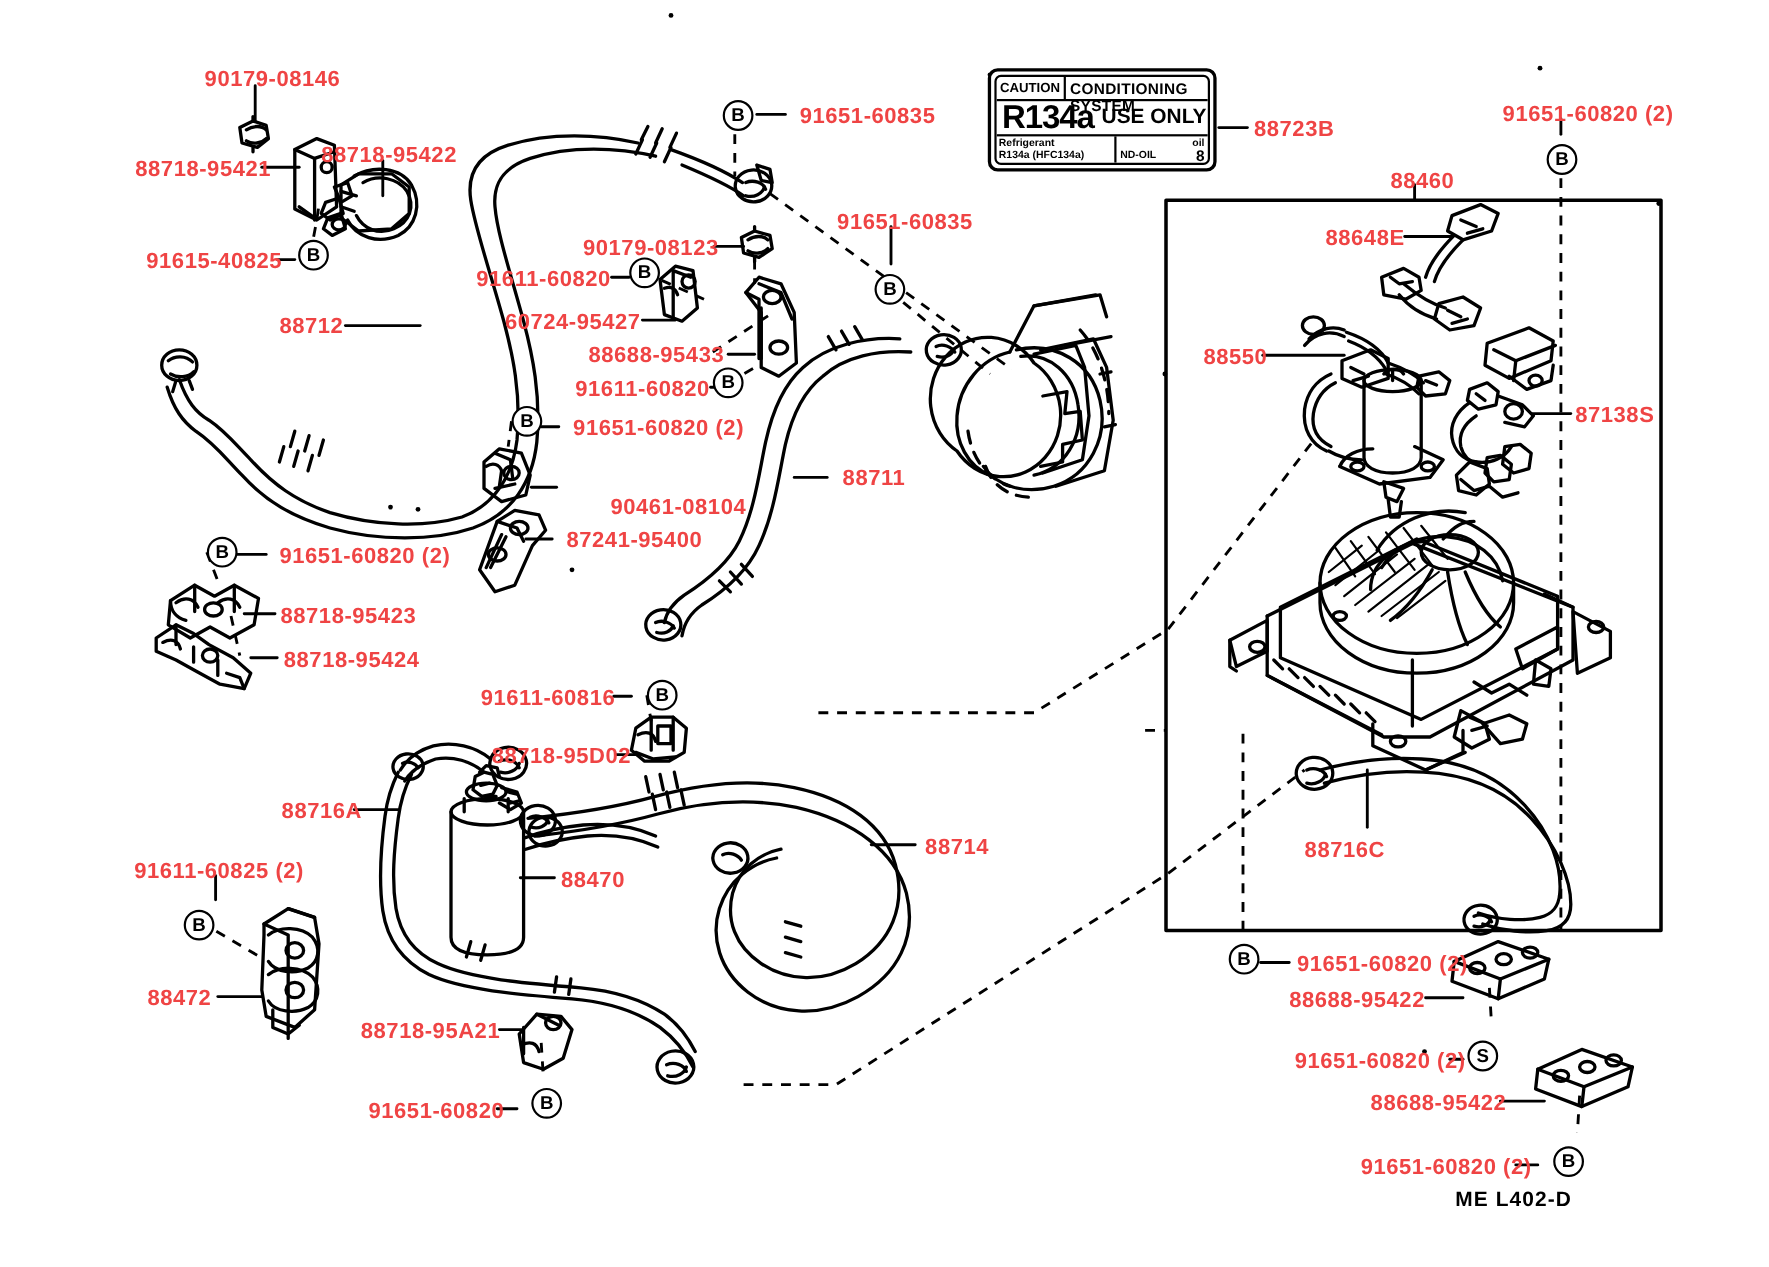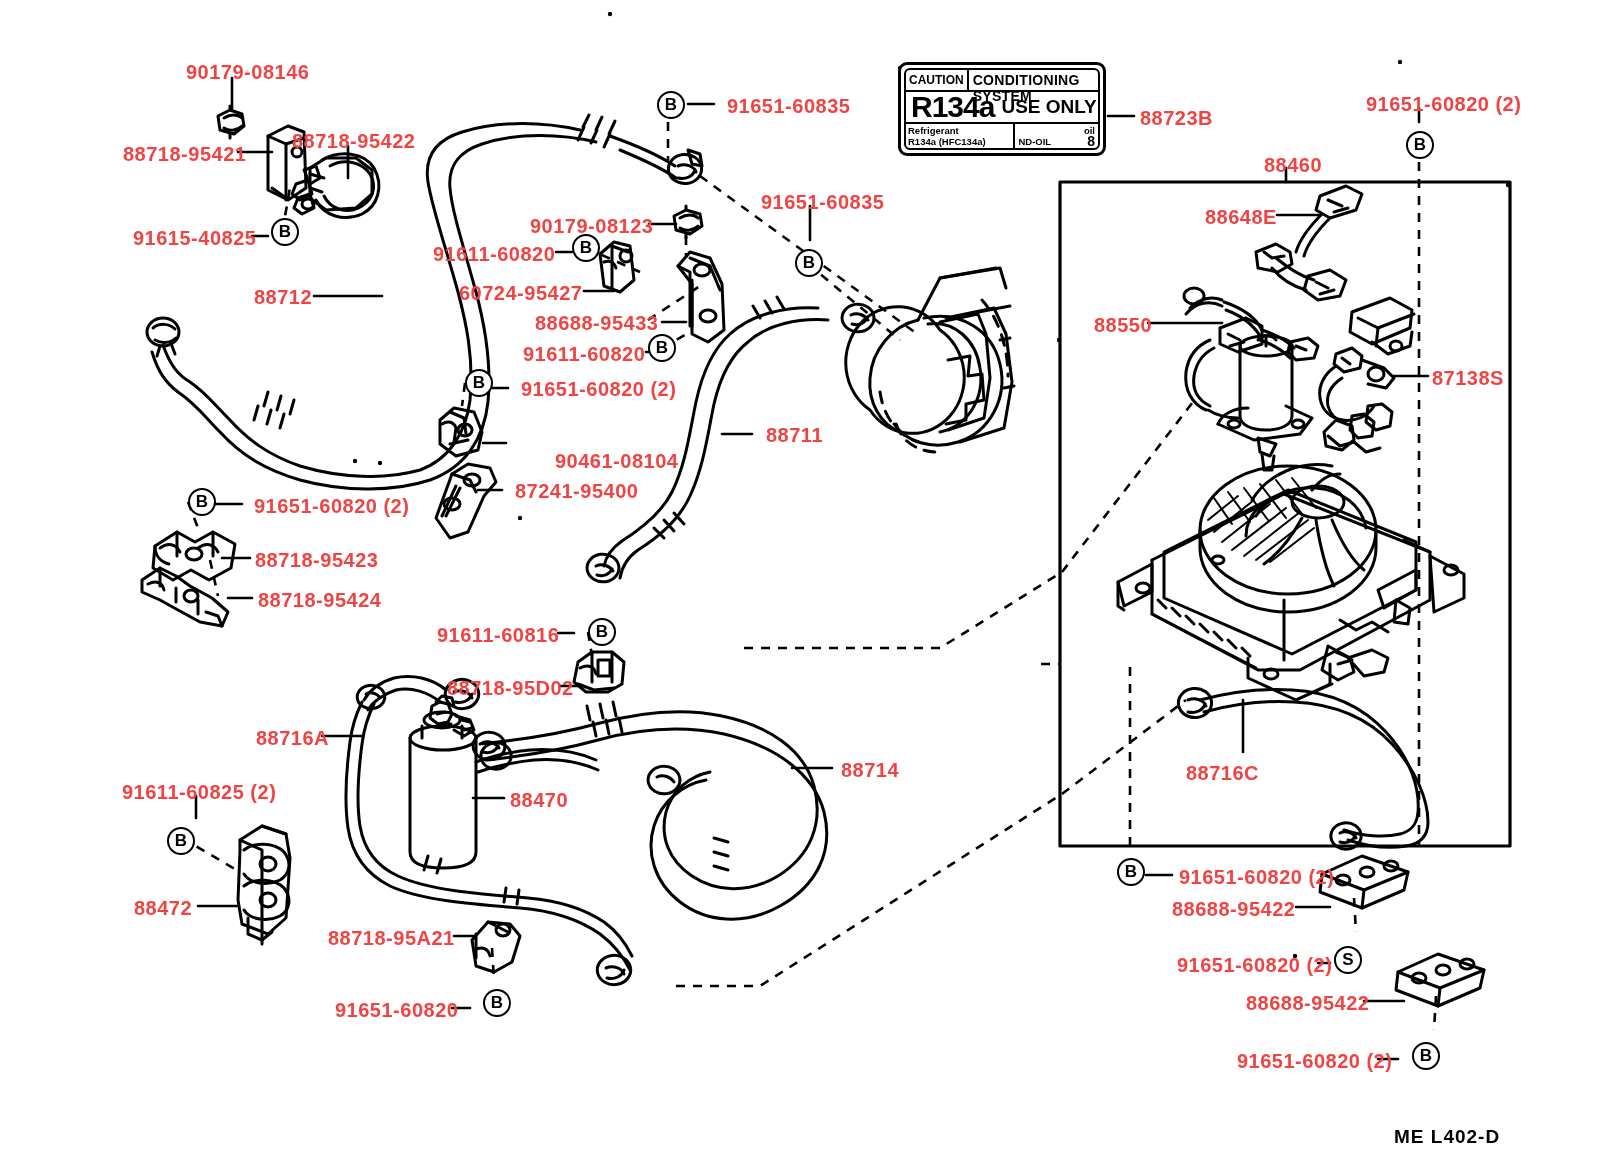--- a/index.html
+++ b/index.html
@@ -528,15 +528,15 @@
       <div class="bubble" style="left: 1406px; top: 131px;">B</div>
       <div class="bubble" style="left: 188px; top: 488px;">B</div>
       <div class="bubble" style="left: 588px; top: 618px;">B</div>
       <div class="bubble" style="left: 167px; top: 827px;">B</div>
       <div class="bubble" style="left: 483px; top: 989px;">B</div>
       <div class="bubble" style="left: 1117px; top: 858px;">B</div>
       <div class="bubble" style="left: 1334px; top: 946px;">S</div>
       <div class="bubble" style="left: 1412px; top: 1042px;">B</div>
     </div>
 
-  <div class="foot" style="left:1394px;top:1080px;margin-top:46px;">ME L402-D</div>
+  <div class="foot" style="left:1323px;top:1080px;">ME L402-D</div>
 
 </div>
 
 </body></html>

